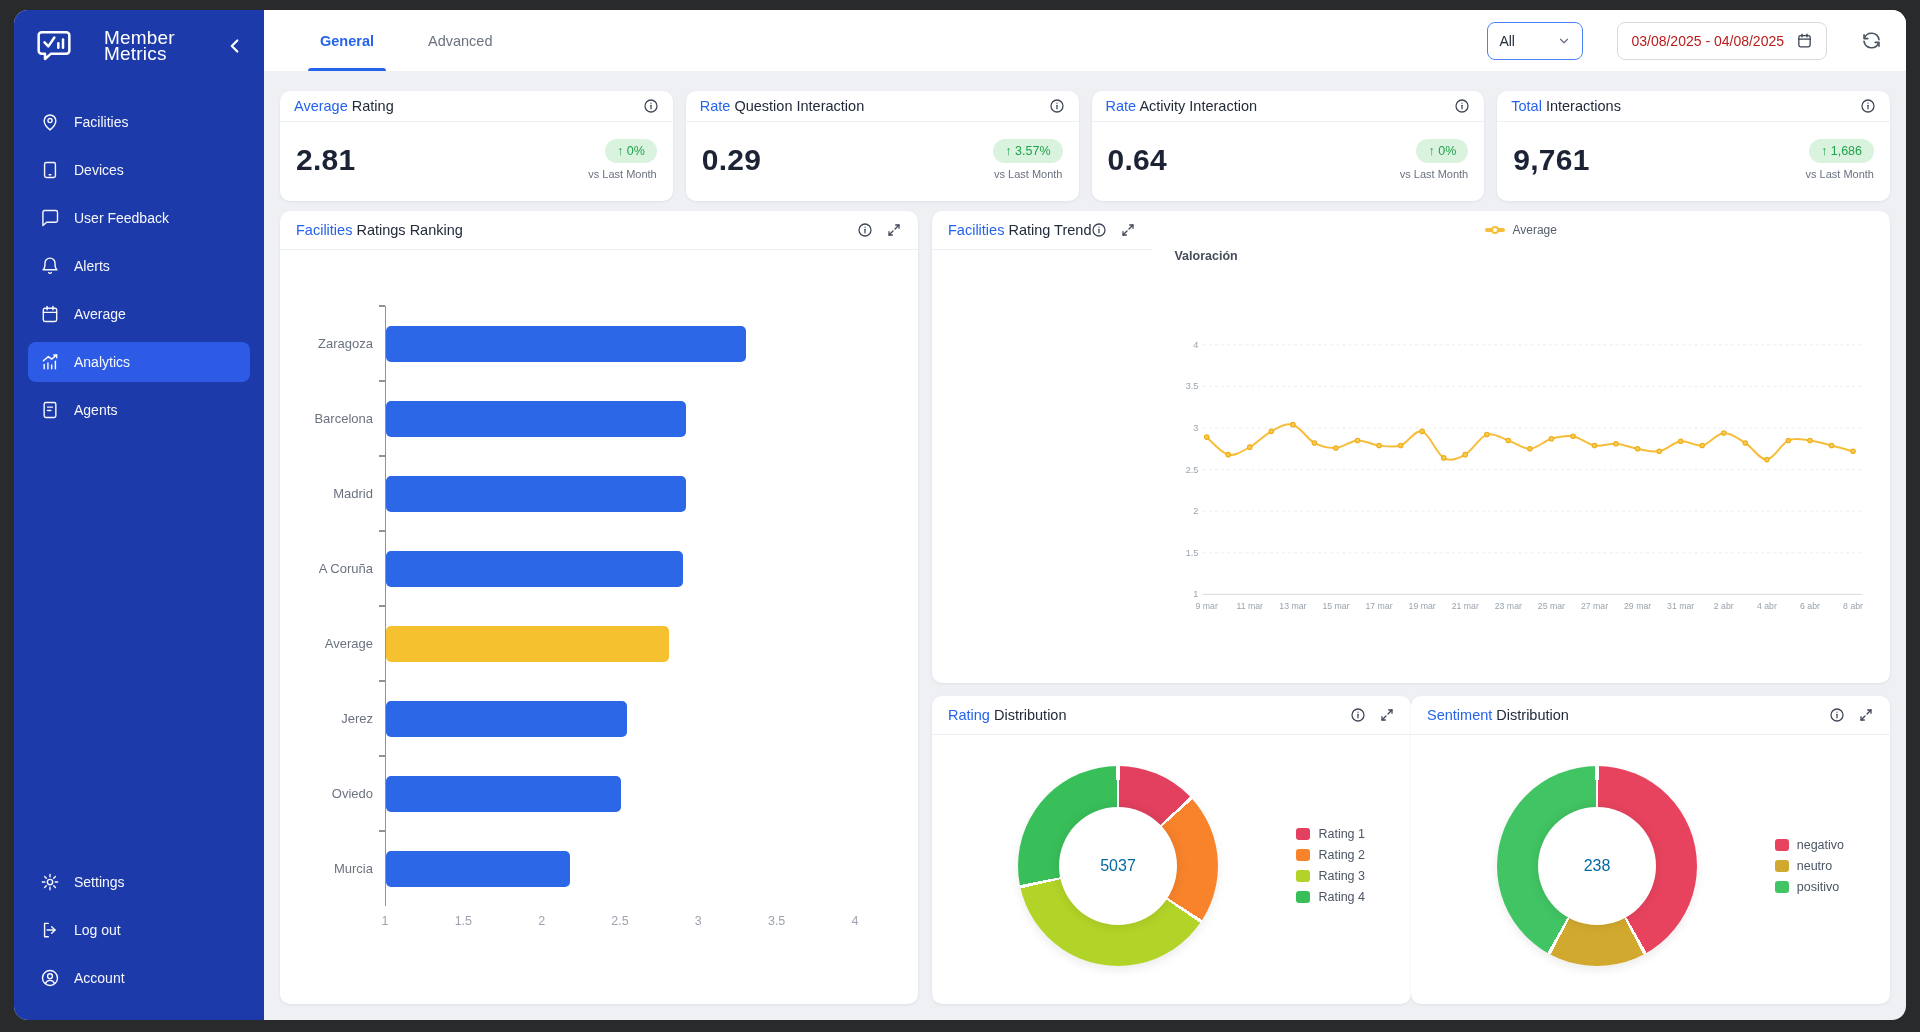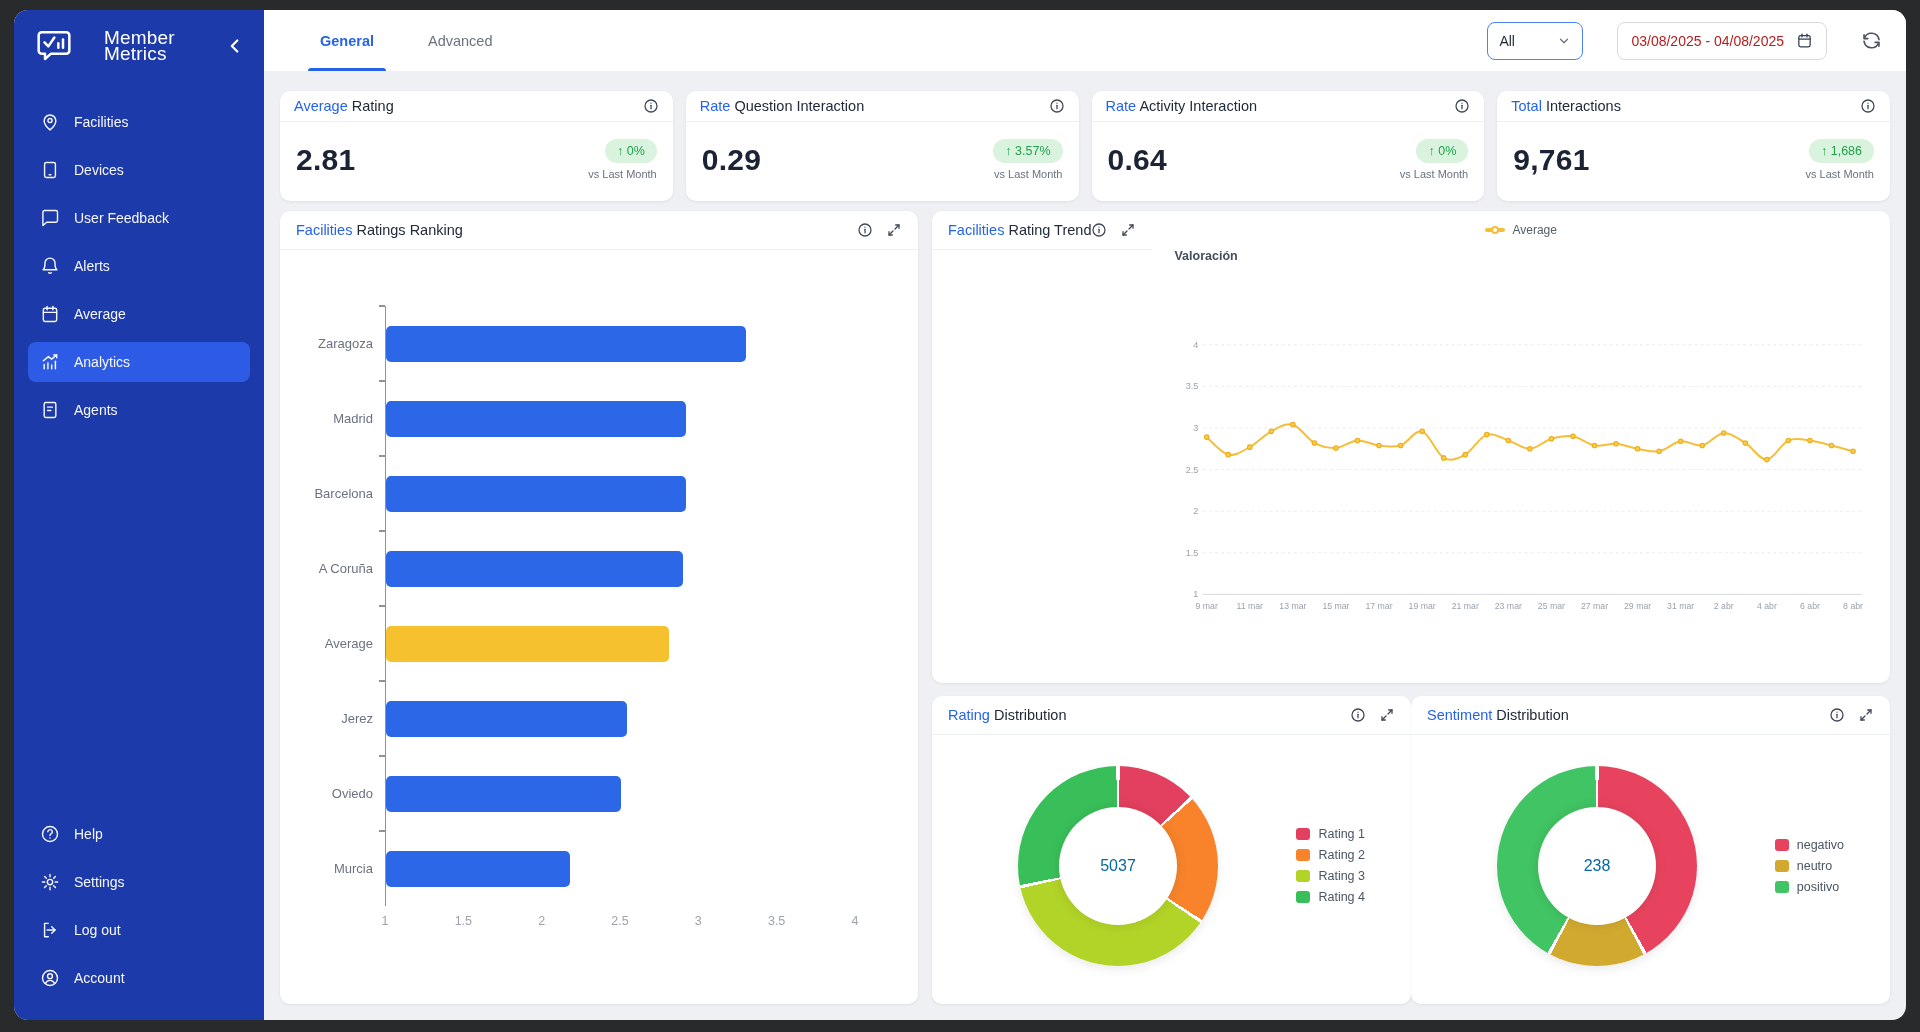--- a/index.html
+++ b/index.html
@@ -159,28 +159,20 @@
         <svg viewBox="0 0 24 24" fill="none" stroke="currentColor" stroke-width="1.7" stroke-linecap="round" stroke-linejoin="round">
             <rect x="5" y="3" width="14" height="18" rx="2"></rect>
             <line x1="9" y1="8.5" x2="15" y2="8.5"></line>
             <line x1="9" y1="12.5" x2="13" y2="12.5"></line>
           </svg>
         <span>Agents</span>
       </div>
     </nav>
 
     <nav class="nav nav-bottom">
-      <div class="nav-item">
-        <svg viewBox="0 0 24 24" fill="none" stroke="currentColor" stroke-width="1.7" stroke-linecap="round" stroke-linejoin="round">
-            <circle cx="12" cy="12" r="9"></circle>
-            <path d="M9.4 9.4a2.7 2.7 0 1 1 3.8 2.5c-.9.4-1.2 1-1.2 1.8"></path>
-            <line x1="12" y1="16.8" x2="12" y2="16.9"></line>
-          </svg>
-        <span>Help</span>
-      </div>
       <div class="nav-item">
         <svg viewBox="0 0 24 24" fill="none" stroke="currentColor" stroke-width="1.7" stroke-linecap="round" stroke-linejoin="round">
             <circle cx="12" cy="12" r="3.2"></circle>
             <path d="M12 2.8v3M12 18.2v3M2.8 12h3M18.2 12h3M5.5 5.5l2.1 2.1M16.4 16.4l2.1 2.1M18.5 5.5l-2.1 2.1M7.6 16.4l-2.1 2.1"></path>
           </svg>
         <span>Settings</span>
       </div>
       <div class="nav-item">
         <svg viewBox="0 0 24 24" fill="none" stroke="currentColor" stroke-width="1.7" stroke-linecap="round" stroke-linejoin="round">
             <path d="M10 4H5.5v16H10"></path>
@@ -324,27 +316,27 @@
           </div>
           <div class="ranking-body">
             <div class="ranking-rows" id="ranking-rows">
                 <div class="r-row">
                   <div class="r-label">Zaragoza</div>
                   <div class="r-track">
                     <div class="r-bar" style="width: 76.67%; background: rgb(44, 103, 232);"></div>
                   </div>
                 </div>
                 <div class="r-row">
+                  <div class="r-label">Barcelona</div>
+                  <div class="r-track">
+                    <div class="r-bar" style="width: 64%; background: rgb(44, 103, 232);"></div>
+                  </div>
+                </div>
+                <div class="r-row">
                   <div class="r-label">Madrid</div>
-                  <div class="r-track">
-                    <div class="r-bar" style="width: 64%; background: rgb(44, 103, 232);"></div>
-                  </div>
-                </div>
-                <div class="r-row">
-                  <div class="r-label">Barcelona</div>
                   <div class="r-track">
                     <div class="r-bar" style="width: 64%; background: rgb(44, 103, 232);"></div>
                   </div>
                 </div>
                 <div class="r-row">
                   <div class="r-label">A Coruña</div>
                   <div class="r-track">
                     <div class="r-bar" style="width: 63.33%; background: rgb(44, 103, 232);"></div>
                   </div>
                 </div>

